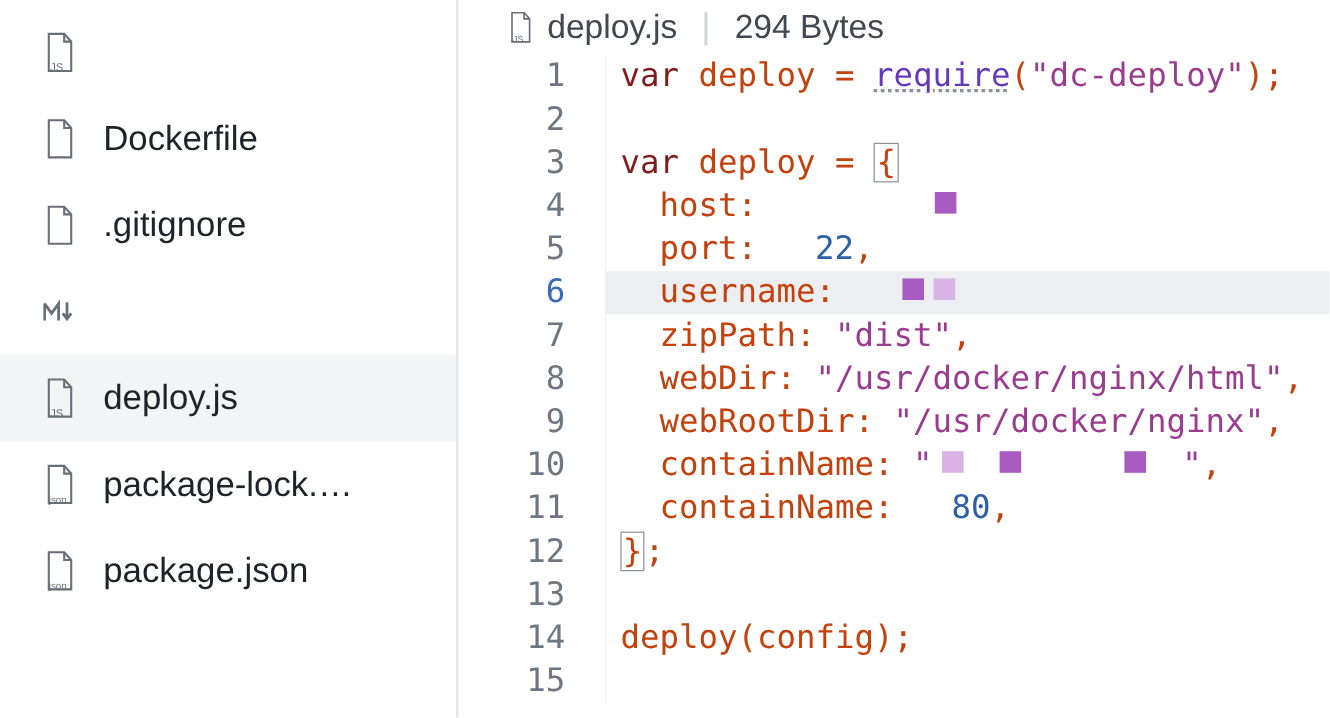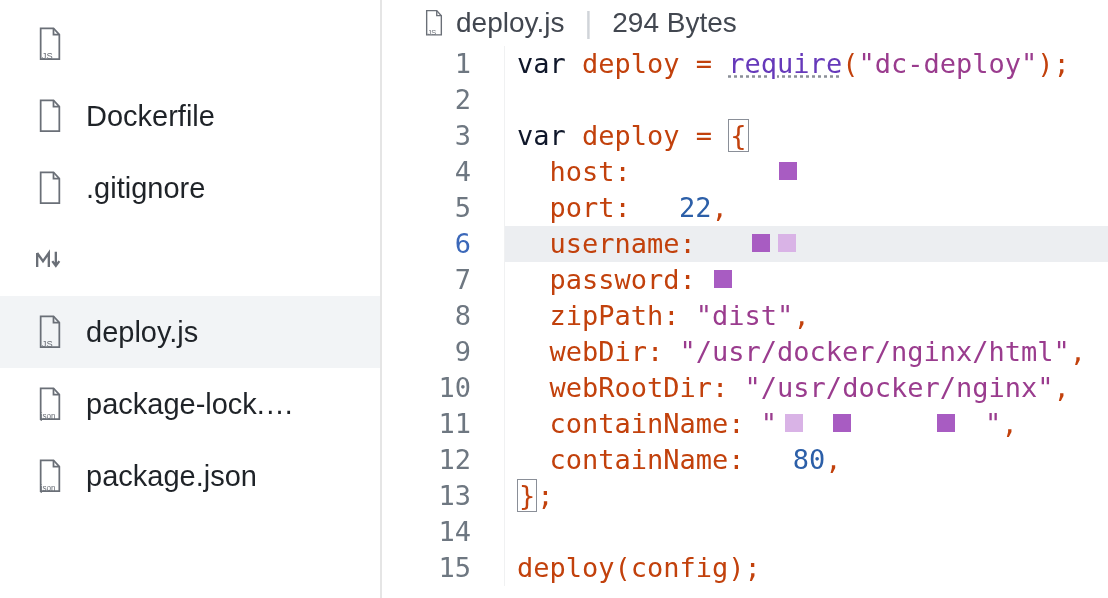--- a/index.html
+++ b/index.html
@@ -106,21 +106,21 @@
     }
     .code-line {
       height: 36px;
       padding-left: 12px;
       white-space: pre;
       position: relative;
     }
     .code-line.active-line {
       background: #eceef1;
     }
-    .tok-kw { color: #0f172a; }
+    .tok-kw { color: #7f1d1d; }
     .tok-fn { color: #6639ba; }
     .tok-str { color: #9a3c8e; }
     .tok-num { color: #2c5fa8; margin-left: 32px; }
     .tok-plain { color: #c2410c; }
     .tok-underline { text-decoration-line: underline; text-decoration-style: dotted; text-decoration-color: #8a8f98; }
     .bracket-box {
       border: 1px solid #8a8f98;
       padding: 0 1px;
     }
     .redact {
@@ -240,21 +240,20 @@
       <div class="gutter-line">14</div>
       <div class="gutter-line">15</div>
     </div>
     <div class="code-lines">
       <div class="code-line"><span class="tok-kw">var </span><span class="tok-plain">deploy = </span><span class="tok-fn tok-underline">require</span><span class="tok-plain">(</span><span class="tok-str">"dc-deploy"</span><span class="tok-plain">);</span></div>
       <div class="code-line"></div>
       <div class="code-line"><span class="tok-kw">var </span><span class="tok-plain">deploy = </span><span class="tok-plain bracket-box">{</span></div>
       <div class="code-line"><span>  </span><span class="tok-plain">host:</span><span class="redact" style="margin-left:140px"><span></span></span></div>
       <div class="code-line"><span>  </span><span class="tok-plain">port: </span><span class="tok-num">22</span><span class="tok-plain">,</span></div>
       <div class="code-line active-line"><span>  </span><span class="tok-plain">username:</span><span class="redact" style="margin-left:48px"><span></span><span class="light"></span></span></div>
-      <div class="code-line"><span>  </span><span class="tok-plain">password:</span><span class="redact" style="margin-left:10px"><span></span></span></div>
       <div class="code-line"><span>  </span><span class="tok-plain">zipPath: </span><span class="tok-str">"dist"</span><span class="tok-plain">,</span></div>
       <div class="code-line"><span>  </span><span class="tok-plain">webDir: </span><span class="tok-str">"/usr/docker/nginx/html"</span><span class="tok-plain">,</span></div>
       <div class="code-line"><span>  </span><span class="tok-plain">webRootDir: </span><span class="tok-str">"/usr/docker/nginx"</span><span class="tok-plain">,</span></div>
       <div class="code-line"><span>  </span><span class="tok-plain">containName: </span><span class="tok-str">"</span><span class="redact"><span class="light"></span><span style="margin-left:30px"></span><span style="margin-left:86px"></span></span><span class="tok-str" style="margin-left:30px">"</span><span class="tok-plain">,</span></div>
       <div class="code-line"><span>  </span><span class="tok-plain">containName: </span><span class="tok-num">80</span><span class="tok-plain">,</span></div>
       <div class="code-line"><span class="tok-plain bracket-box">}</span><span class="tok-plain">;</span></div>
       <div class="code-line"></div>
       <div class="code-line"><span class="tok-plain">deploy(config);</span></div>
     </div>
   </div>

